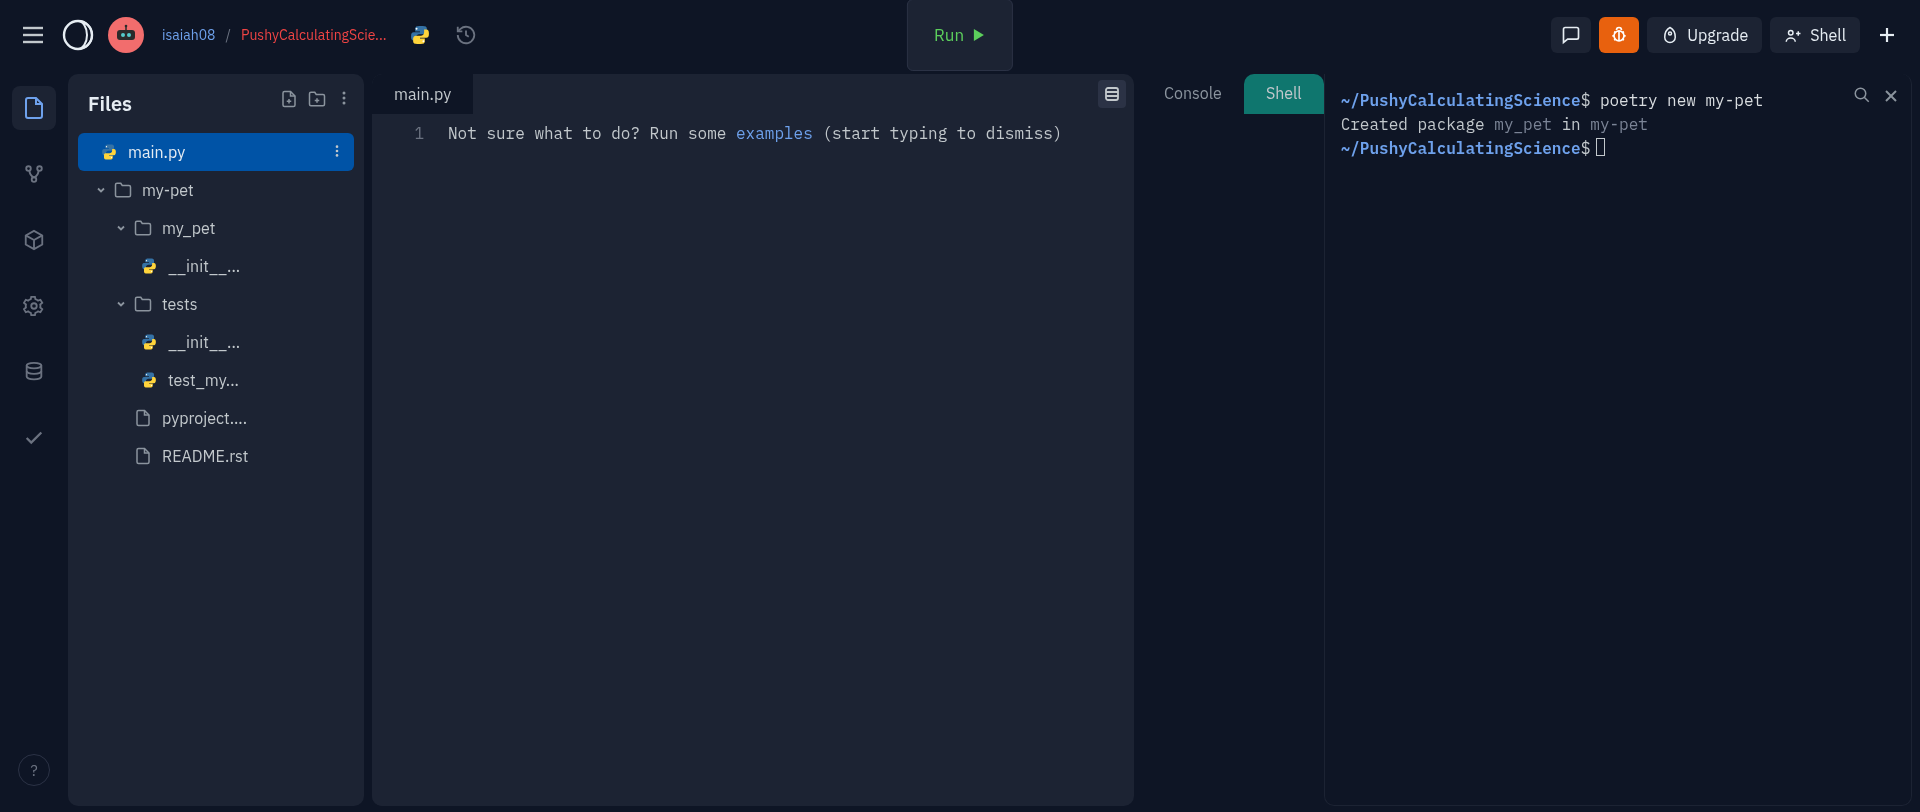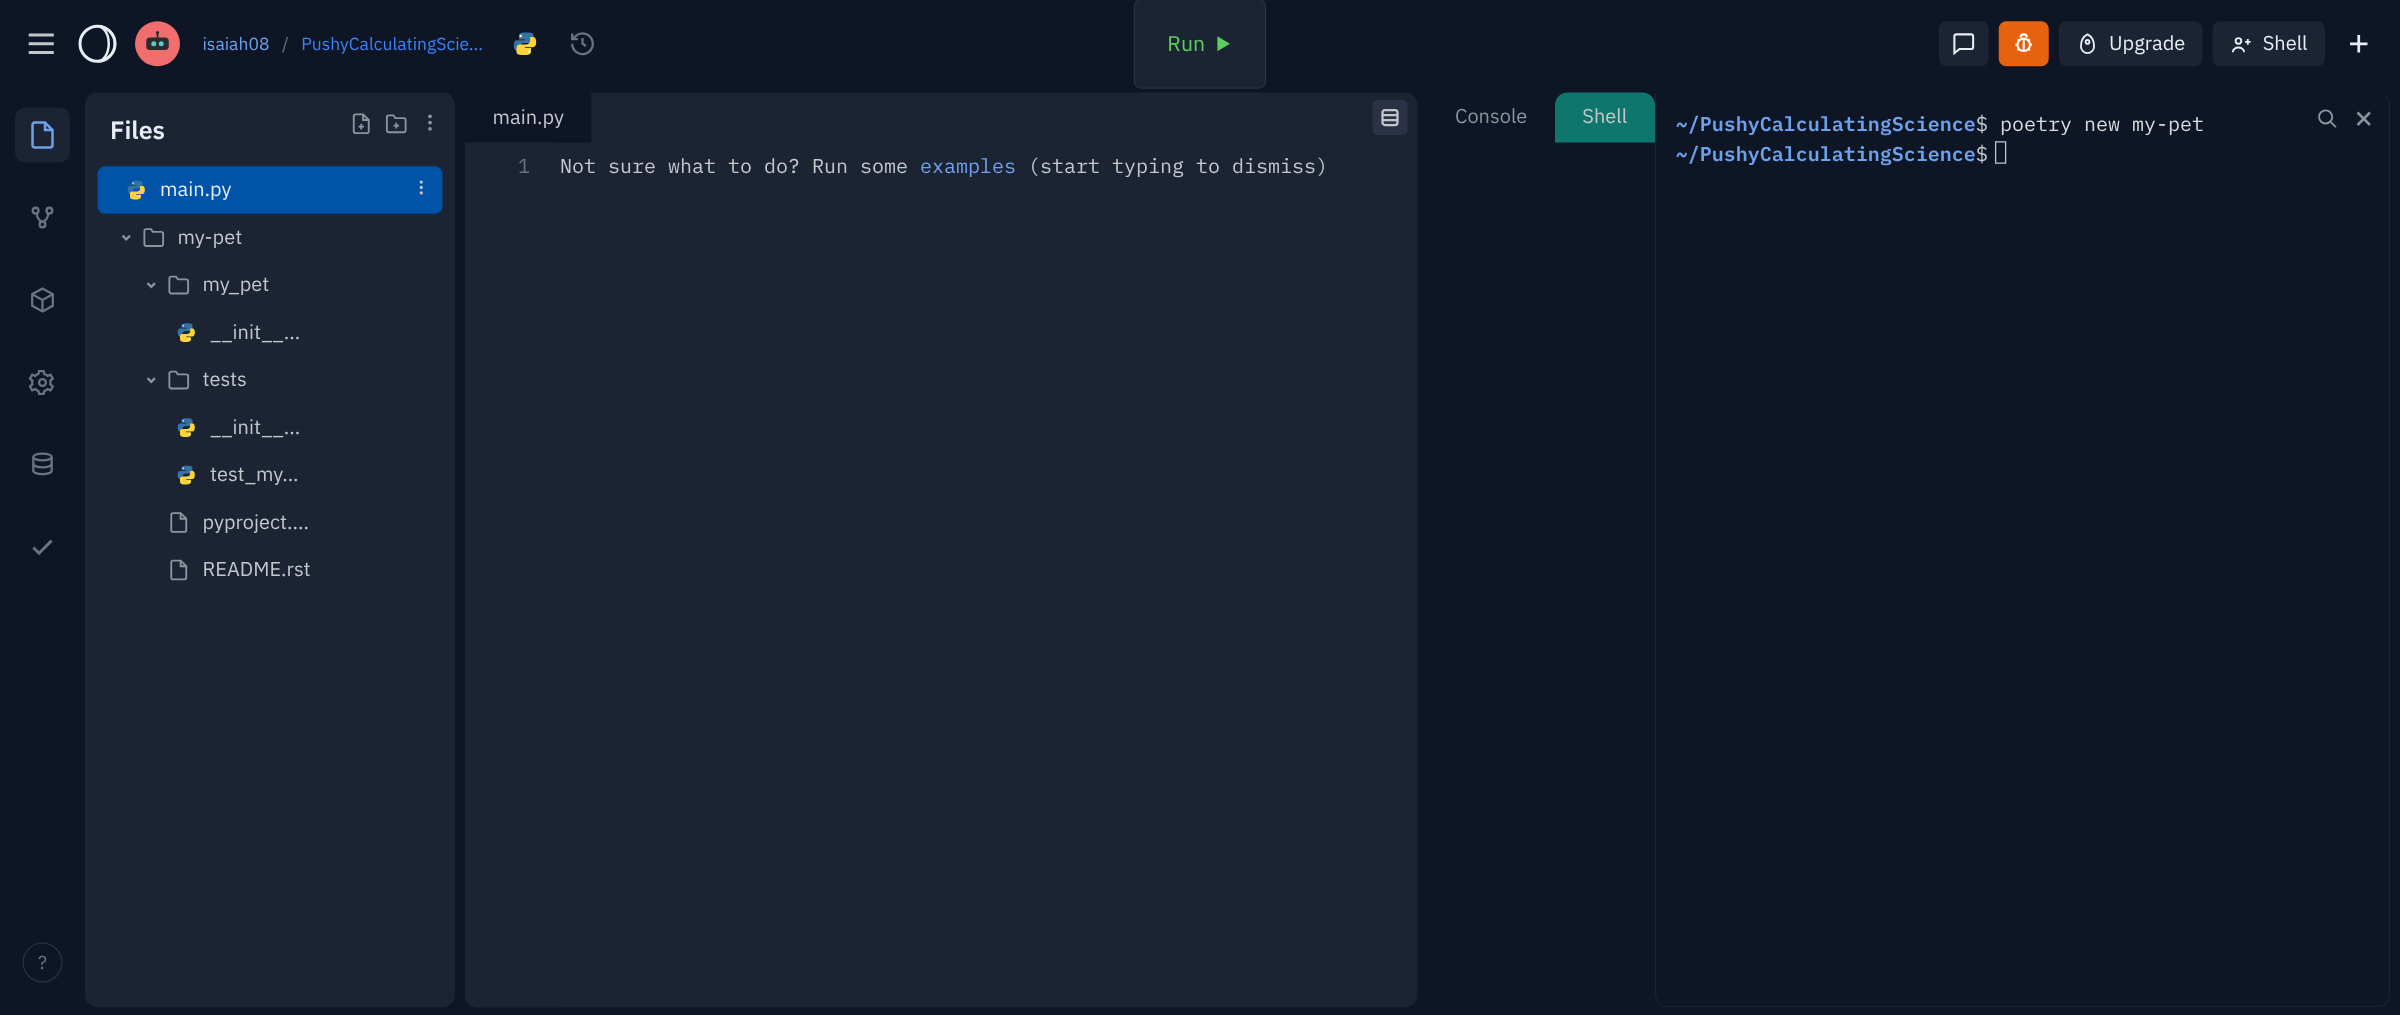--- a/index.html
+++ b/index.html
@@ -5,21 +5,21 @@
   * { margin:0; padding:0; box-sizing:border-box; }
   body { background:#0e1525; color:#c2c8cc; font-family:"IBM Plex Sans",-apple-system,sans-serif; font-size:14px; width:1920px; height:812px; overflow:hidden; }
   .header { height:70px; display:flex; align-items:center; padding:0 14px; gap:8px; }
   .header .spacer { flex:1; }
   .icon-btn { width:38px; height:38px; display:flex; align-items:center; justify-content:center; border-radius:6px; cursor:pointer; color:#8b949e; }
   .logo { width:36px; height:36px; display:flex; align-items:center; justify-content:center; }
   .avatar { width:36px; height:36px; border-radius:50%; background:#f26d6d; display:flex; align-items:center; justify-content:center; margin-left:4px; }
   .crumbs { display:flex; align-items:center; gap:10px; margin-left:10px; font-size:14px; }
   .crumbs .user { color:#6ea1ec; }
   .crumbs .sep { color:#6b7280; }
-  .crumbs .proj { color:#3b82f6; max-width:190px; white-space:nowrap; overflow:hidden; text-overflow:ellipsis; }
+  .crumbs .proj { color:#ef4444; max-width:190px; white-space:nowrap; overflow:hidden; text-overflow:ellipsis; }
   .lang-btn { margin-left:6px; }
   .lang-btn svg { display:block; }
   .run-wrap { position:absolute; left:50%; transform:translateX(-50%); }
   .run-btn { display:flex; align-items:center; gap:8px; background:#1c2333; border:1px solid #2b3245; color:#5cce5c; padding:24px 26px; border-radius:6px; font-size:17px; cursor:pointer; }
   .hdr-btn { display:flex; align-items:center; gap:8px; padding:8px 14px; border-radius:6px; background:#1c2333; color:#e6edf3; font-size:16px; cursor:pointer; }
   .hdr-btn.bug { background:#e8610e; color:#fff; width:40px; justify-content:center; padding:8px 0; }
   .hdr-btn.chat { width:40px; justify-content:center; padding:8px 0; }
   .main { display:flex; height:742px; }
   .rail { width:68px; display:flex; flex-direction:column; align-items:center; padding-top:16px; gap:22px; }
   .rail .ritem { width:44px; height:44px; display:flex; align-items:center; justify-content:center; border-radius:8px; color:#6b7280; cursor:pointer; }
@@ -361,16 +361,17 @@
         <span><svg width="18" height="18" viewBox="0 0 24 24" fill="none" stroke="currentColor" stroke-width="2">
               <circle cx="10" cy="10" r="7"></circle>
               <line x1="21" y1="21" x2="15" y2="15"></line>
             </svg></span>
         <span><svg width="16" height="16" viewBox="0 0 16 16" stroke="currentColor" stroke-width="2">
               <line x1="3" y1="3" x2="13" y2="13"></line>
               <line x1="13" y1="3" x2="3" y2="13"></line>
             </svg></span>
       </div>
       <div><span class="prompt-path">~/PushyCalculatingScience</span><span>$</span> <span class="term-cmd">poetry new my-pet</span></div>
+      <div><span>Created package </span><span class="dim">my_pet</span><span> in </span><span class="dim">my-pet</span></div>
       <div><span class="prompt-path">~/PushyCalculatingScience</span><span>$</span><span class="cursor"></span></div>
     </div>
   </div>
 </div>
 
 </body></html>

